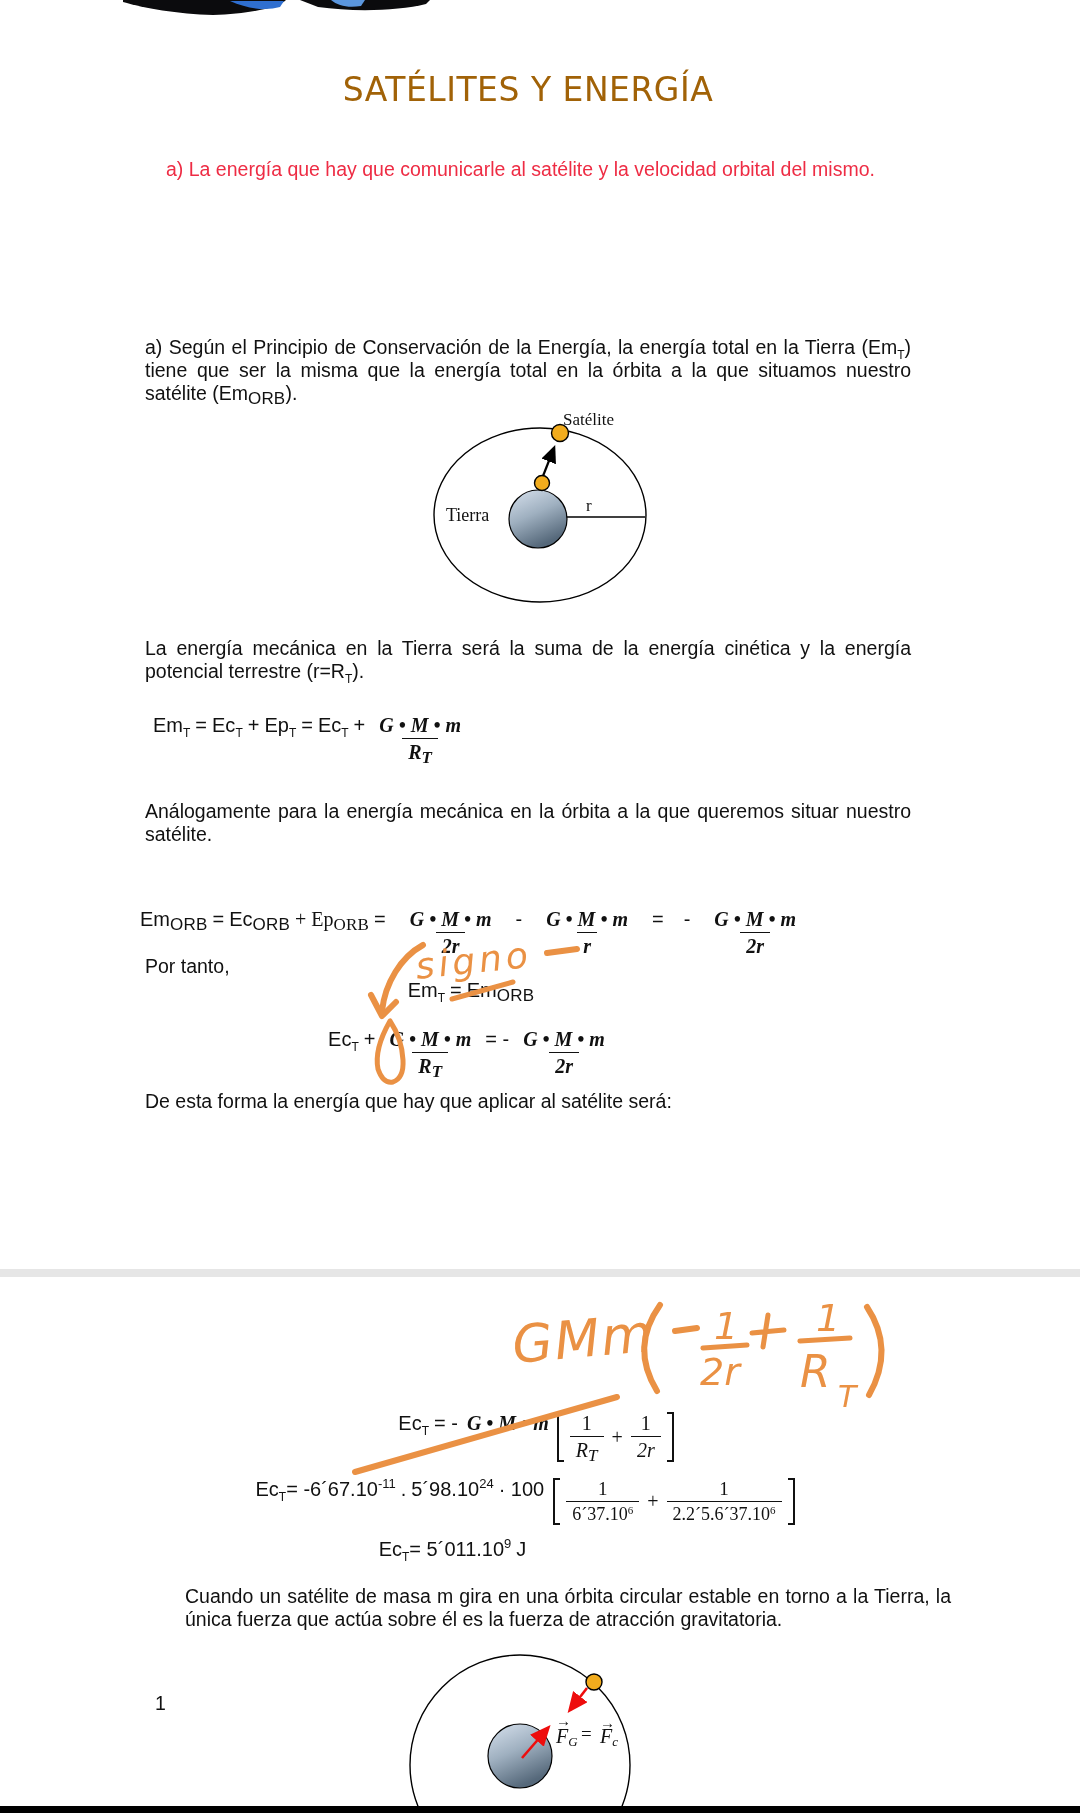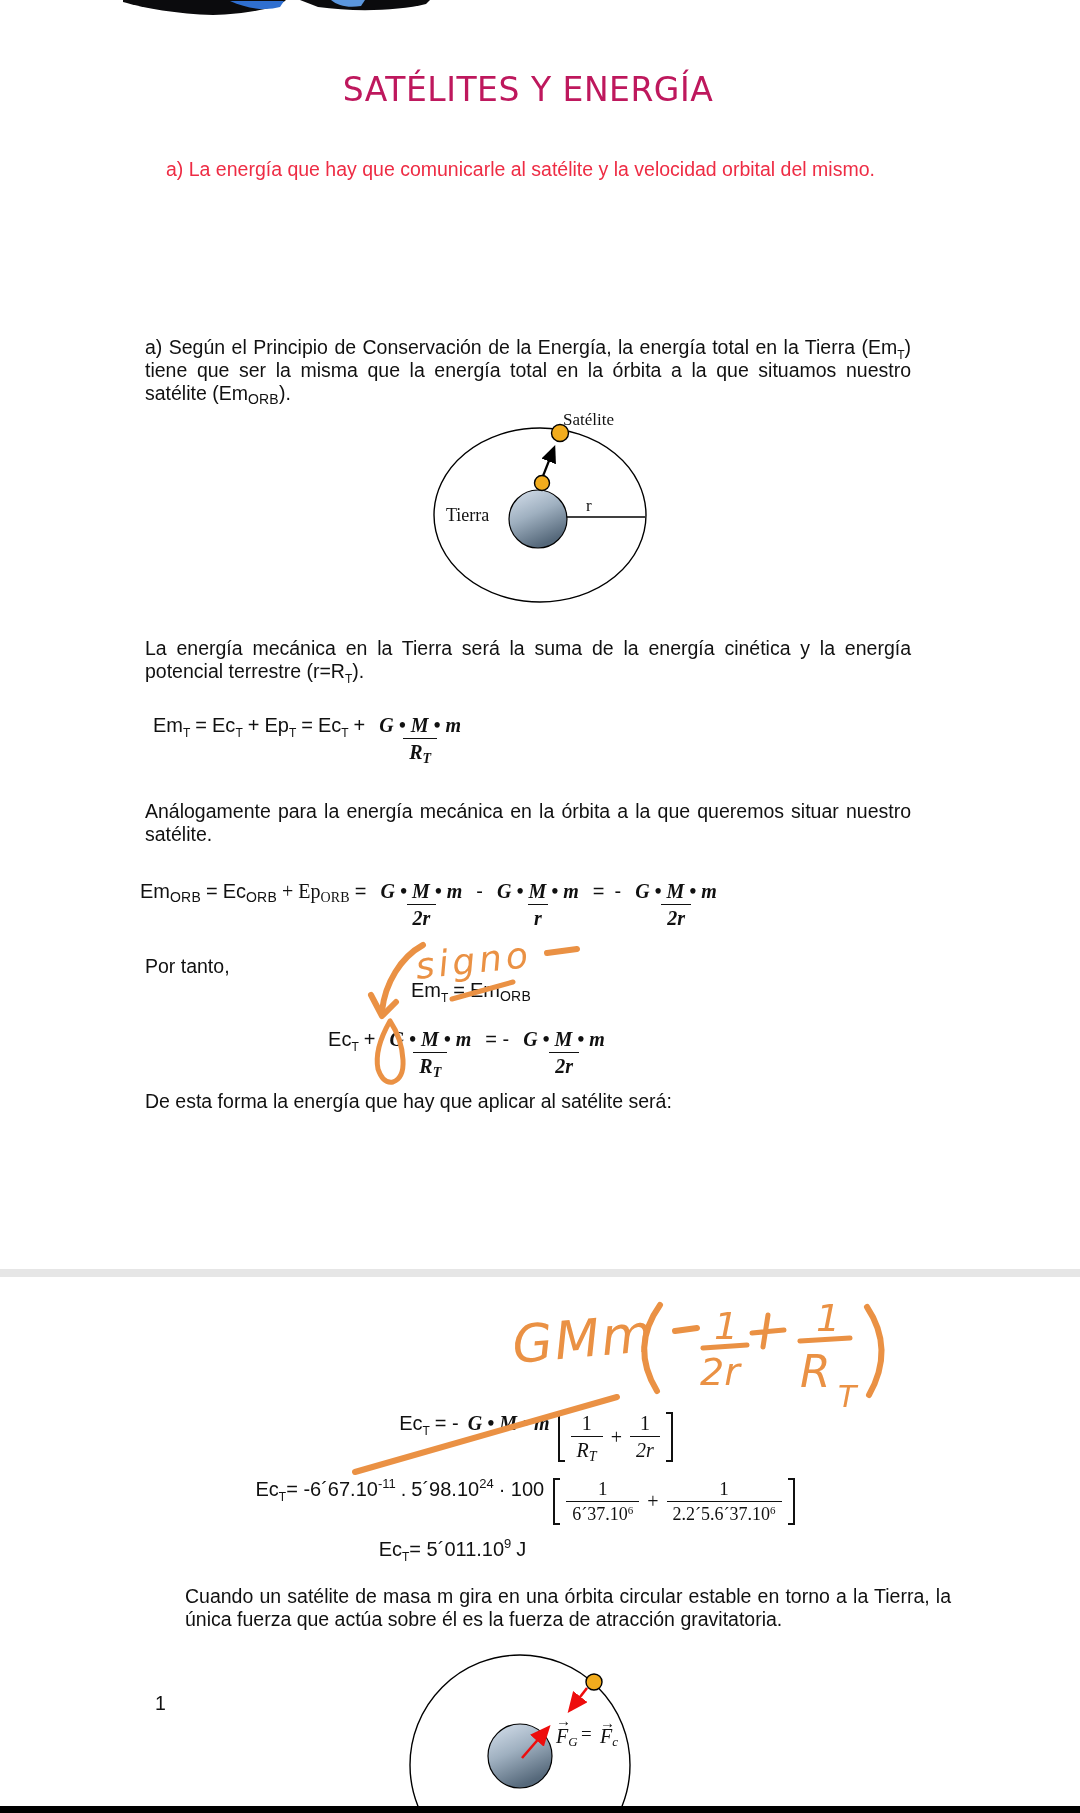--- a/index.html
+++ b/index.html
@@ -6,31 +6,31 @@
   body {
     width:1080px; height:1813px; position:relative; overflow:hidden;
     background:#ffffff; color:#111;
     font-family:"Liberation Sans", sans-serif;
   }
   * { box-sizing:border-box; }
   .abs { position:absolute; }
   .title {
     position:absolute; left:145px; top:70px; width:766px;
     text-align:center; font-size:33px; letter-spacing:0.5px;
-    color:#be185d; font-family:"DejaVu Sans", sans-serif;
+    color:#a16207; font-family:"DejaVu Sans", sans-serif;
   }
   .para {
     position:absolute; left:145px; width:766px;
     font-size:19.5px; line-height:23px; text-align:justify;
   }
   .para.red { color:#ee2c44; }
   .ind { margin-left:21px; }
   .noj { text-align:left; }
   sub.sb  { font-size:12px; vertical-align:-5px; line-height:0; }
-  sub.sb2 { font-size:14px; vertical-align:-4px; line-height:0; letter-spacing:0.2px;margin-top:48px; }
+  sub.sb2 { font-size:17px; vertical-align:-4px; line-height:0; letter-spacing:0.2px;margin-top:48px; }
   sup.sp  { font-size:13px; vertical-align:8px; line-height:0; }
   sup.sp2 { font-size:11px; vertical-align:6px; line-height:0; }
   .eq {
     position:absolute; display:flex; align-items:flex-start;
     font-size:20px; white-space:nowrap;
   }
   .eqc { justify-content:center; }
   .op { padding:0 5px; }
   .sf { font-family:"Liberation Serif", serif; }
   .frac {
@@ -104,21 +104,21 @@
 <div class="eq" style="left:153px; top:714px;">
   <span><span>Em</span><sub class="sb">T</sub><span class="op">=</span><span>Ec</span><sub class="sb">T</sub><span class="op">+</span><span>Ep</span><sub class="sb">T</sub><span class="op">=</span><span>Ec</span><sub class="sb">T</sub><span class="op">+</span></span>
   <span class="frac bold">
     <span class="num">G • M • m</span>
     <span class="den"><span>R</span><sub class="sb2 sf">T</sub></span>
   </span>
 </div>
 
 <div class="para" style="top:800px;">Análogamente para la energía mecánica en la órbita a la que queremos situar nuestro satélite.</div>
 
-<div class="eq" style="left:140px; top:880px;">
+<div class="eq" style="left:140px; top:908px;gap:10px;">
   <span><span>Em</span><sub class="sb2">ORB</sub><span class="op">=</span><span>Ec</span><sub class="sb2">ORB</sub><span class="op sf">+</span><span class="sf">Ep</span><sub class="sb2 sf">ORB</sub><span class="op">=</span></span>
   <span class="frac bold">
       <span class="num">G • M • m</span>
       <span class="den">2r</span>
     </span>
   <span class="op">-</span>
   <span class="frac bold">
       <span class="num">G • M • m</span>
       <span class="den">r</span>
     </span>

